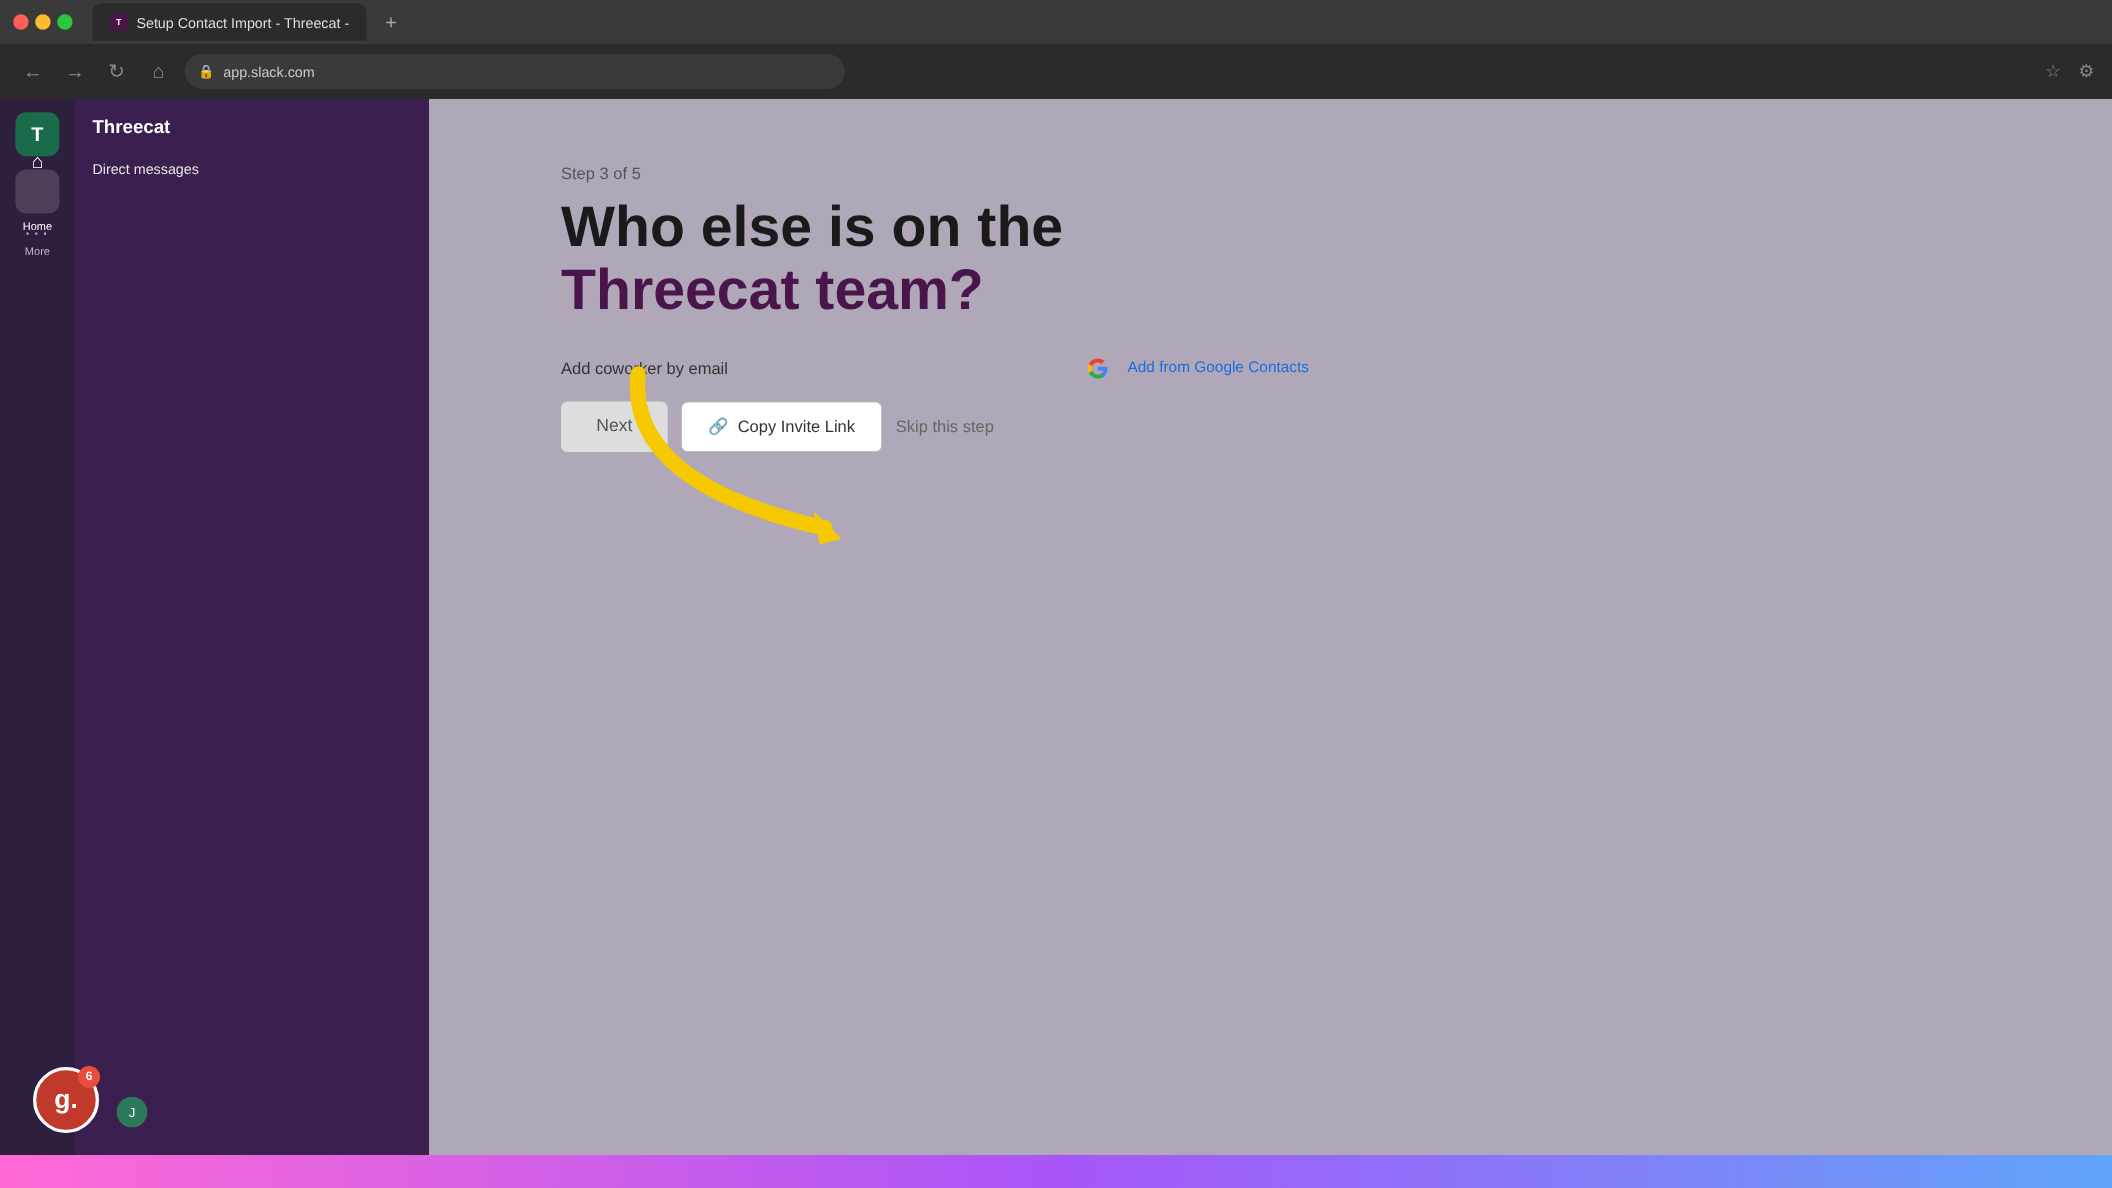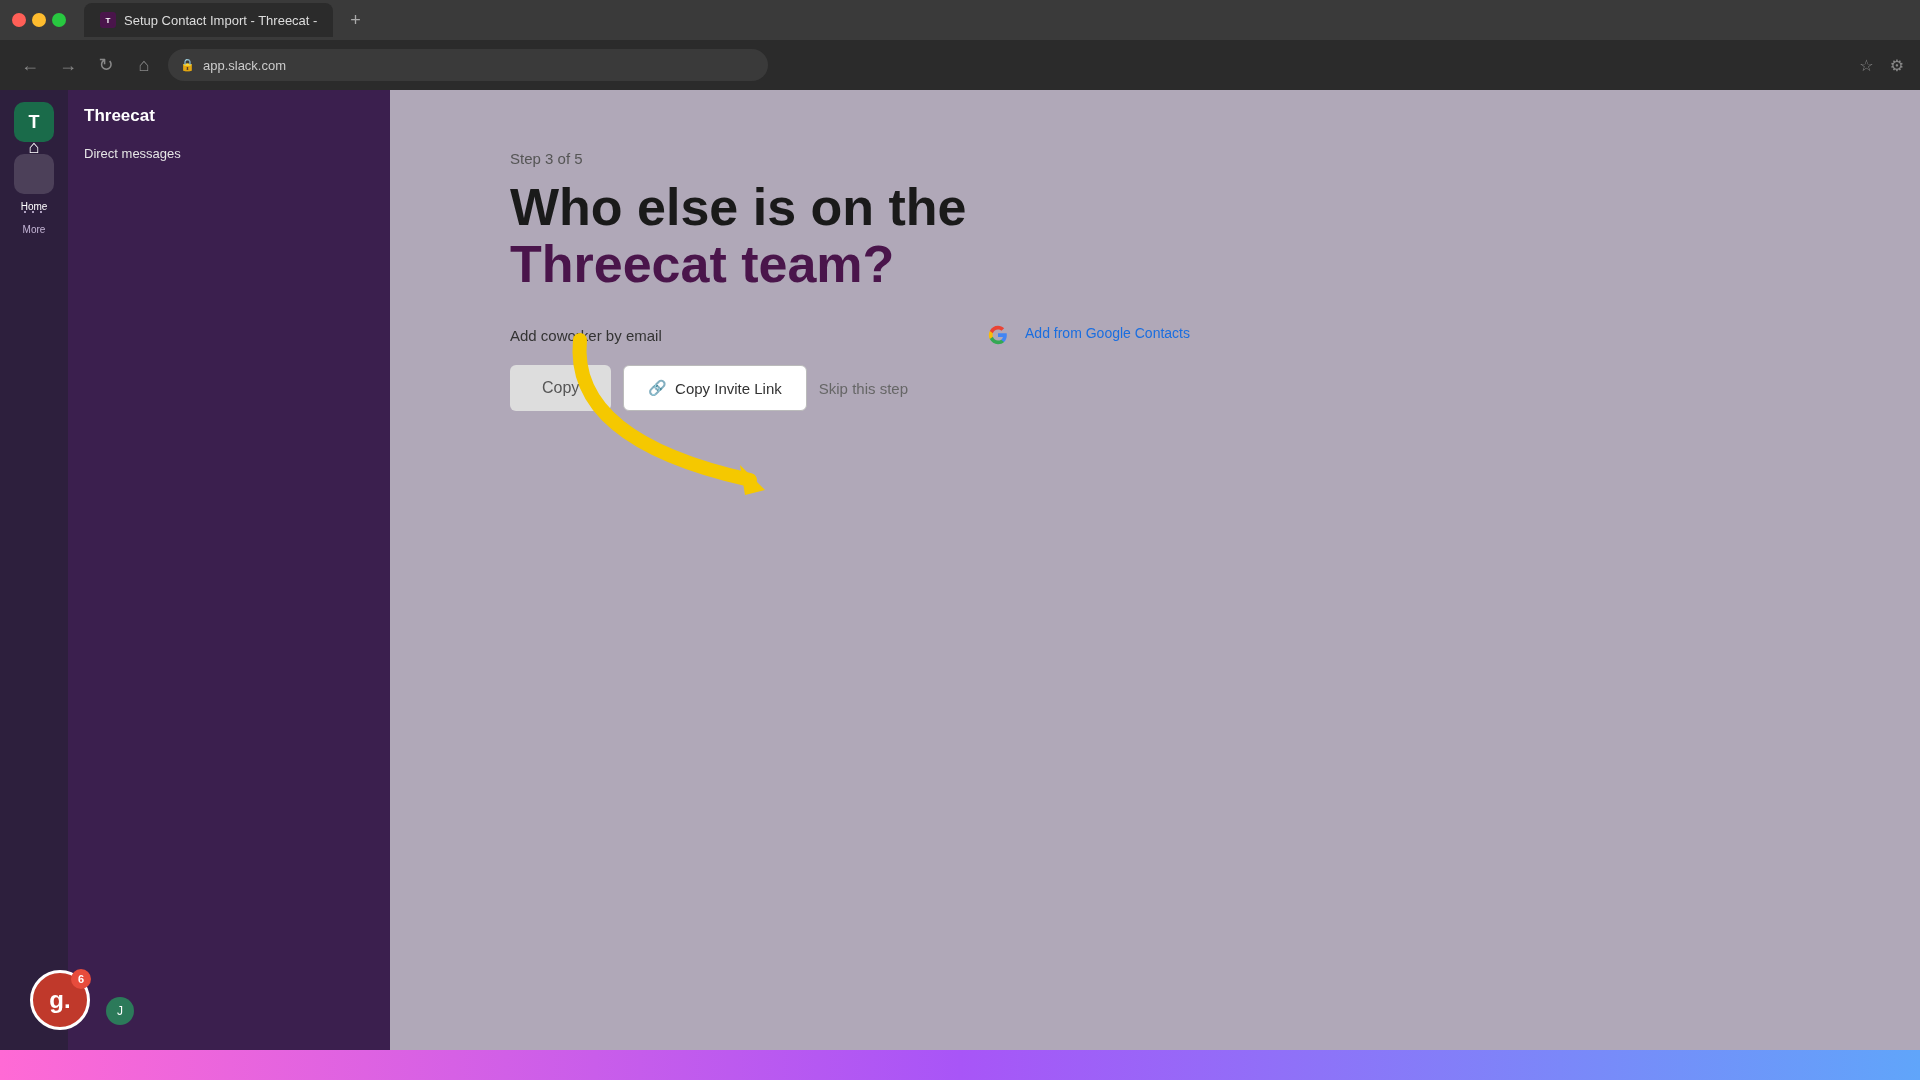--- a/index.html
+++ b/index.html
@@ -465,21 +465,21 @@
               <path d="M12 23c2.97 0 5.46-.98 7.28-2.66l-3.57-2.77c-.98.66-2.23 1.06-3.71 1.06-2.86 0-5.29-1.93-6.16-4.53H2.18v2.84C3.99 20.53 7.7 23 12 23z" fill="#34A853"></path>
               <path d="M5.84 14.09c-.22-.66-.35-1.36-.35-2.09s.13-1.43.35-2.09V7.07H2.18C1.43 8.55 1 10.22 1 12s.43 3.45 1.18 4.93l3.66-2.84z" fill="#FBBC05"></path>
               <path d="M12 5.38c1.62 0 3.06.56 4.21 1.64l3.15-3.15C17.45 2.09 14.97 1 12 1 7.7 1 3.99 3.47 2.18 7.07l3.66 2.84c.87-2.6 3.3-4.53 6.16-4.53z" fill="#EA4335"></path>
             </svg>
             <span>Add from Google Contacts</span>
           </a>
         </div>
 
 
         <div class="actions-row">
-          <button class="btn-next">Copy</button>
+          <button class="btn-next">Next</button>
           <button class="btn-copy-link">
             <span>🔗</span>
             <span>Copy Invite Link</span>
           </button>
           <button class="btn-skip">Skip this step</button>
         </div>
       </div>
     </div>
   </div>
 </div>

